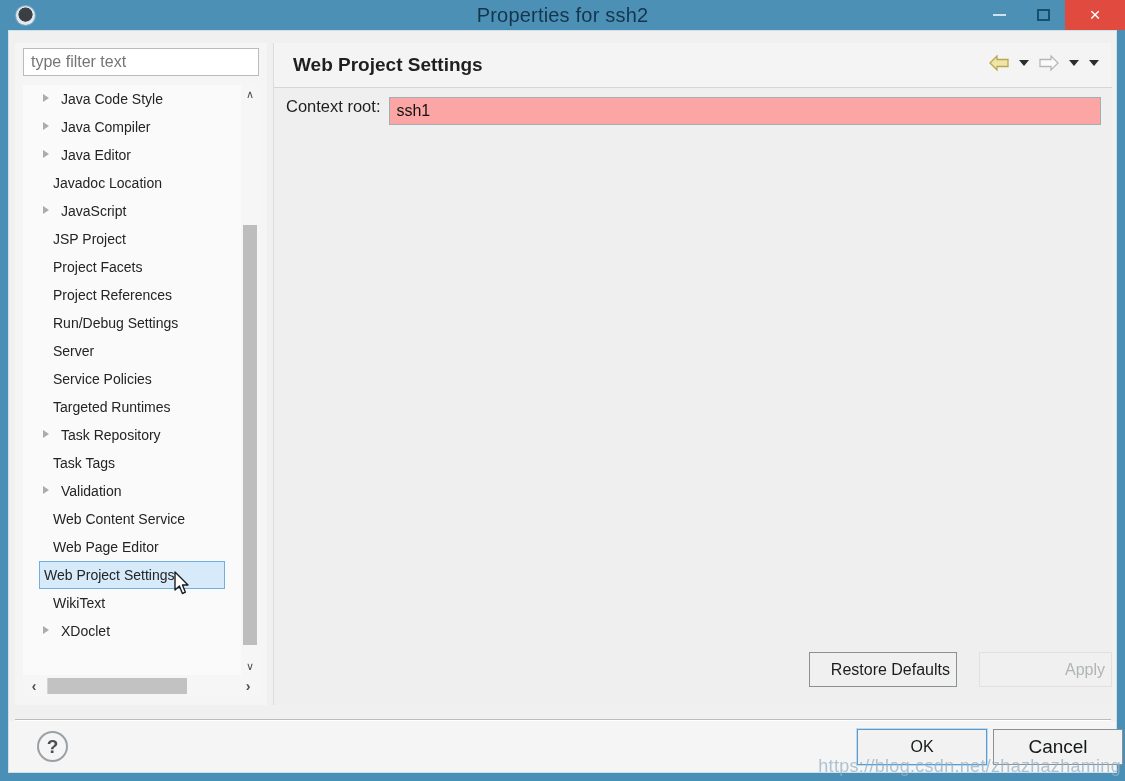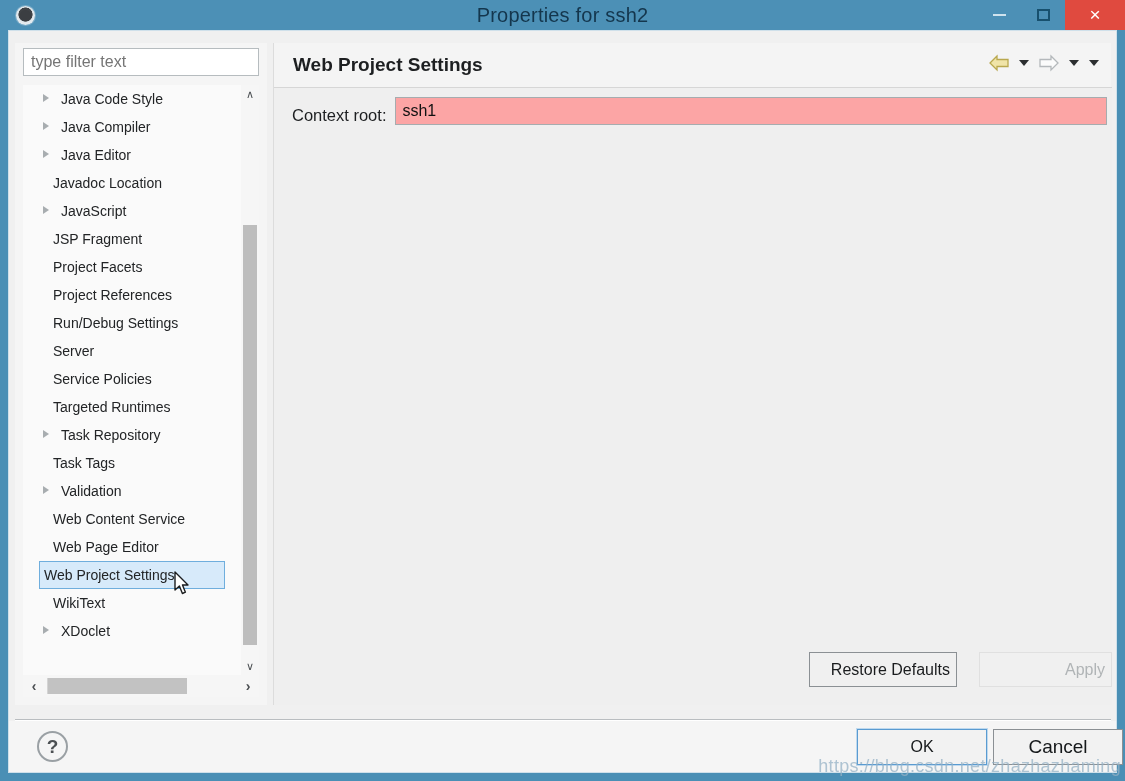--- a/index.html
+++ b/index.html
@@ -205,22 +205,22 @@
   #header-rule {
     position: absolute; left: 0; top: 44px;
     width: 838px; height: 1px; background: #d6d6d6;
   }
   #content-area {
     position: absolute; left: 0; top: 45px;
     width: 838px; height: 556px;
     background: #efefef;
   }
   #ctx-row {
-    position: absolute; left: 18px; top: 9px;
-    display: flex; align-items: flex-end;
+    position: absolute; left: 12px; top: 9px;
+    display: flex; align-items: flex-start;
   }
   #ctx-label {
     font-size: 16.5px; color: #1d1f21;
     margin-right: 9px;
   }
   #ctx-input {
     width: 712px; height: 28px;
     border: 1px solid #a6acaf;
     background: #fca5a5;
     font-size: 16px;
@@ -357,21 +357,21 @@
               <span class="tlabel">Java Editor</span>
             </div>
             <div class="tree-item noarrow">
               <span class="tlabel">Javadoc Location</span>
             </div>
             <div class="tree-item">
               <span class="arrow"></span>
               <span class="tlabel">JavaScript</span>
             </div>
             <div class="tree-item noarrow">
-              <span class="tlabel">JSP Fragment</span>
+              <span class="tlabel">JSP Project</span>
             </div>
             <div class="tree-item noarrow">
               <span class="tlabel">Project Facets</span>
             </div>
             <div class="tree-item noarrow">
               <span class="tlabel">Project References</span>
             </div>
             <div class="tree-item noarrow">
               <span class="tlabel">Run/Debug Settings</span>
             </div>

